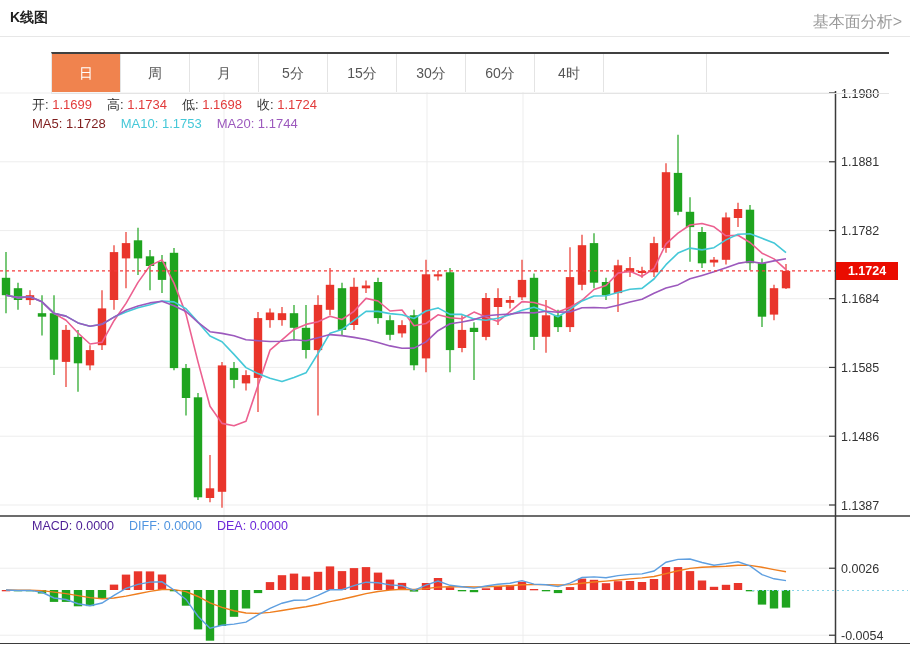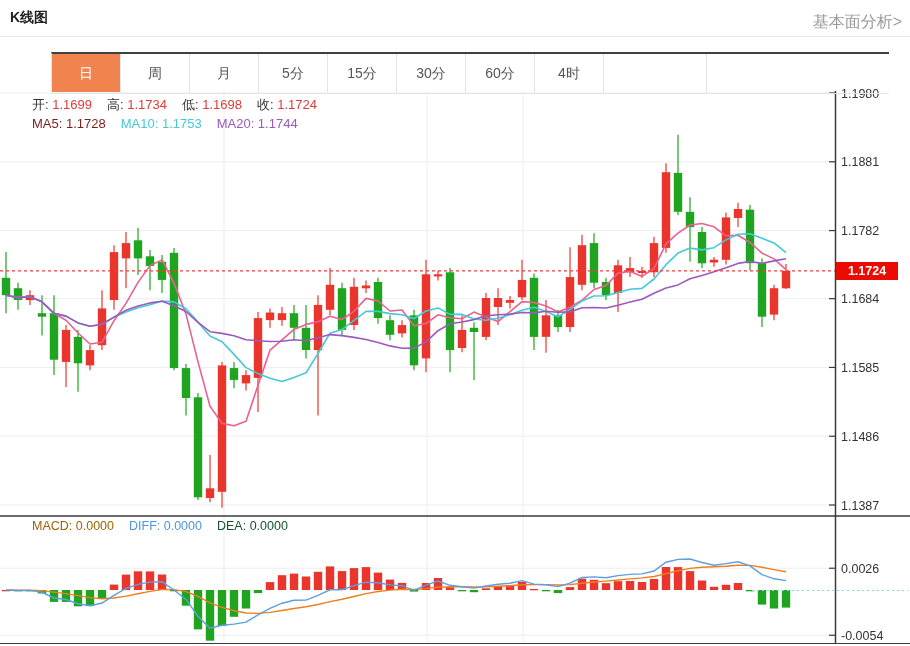--- a/index.html
+++ b/index.html
@@ -266,15 +266,15 @@
     <line x1="829" y1="505" x2="835" y2="505" stroke="#3b3b3b" stroke-width="1.2"></line>
     <text x="841" y="509.5" font-size="12.5" font-family="&quot;Liberation Sans&quot;,sans-serif" fill="#333333">1.1387</text>
     <line x1="829" y1="568.2244556113903" x2="835" y2="568.2244556113903" stroke="#3b3b3b" stroke-width="1.2"></line>
     <text x="841" y="572.7244556113903" font-size="12.5" font-family="&quot;Liberation Sans&quot;,sans-serif" fill="#333333">0.0026</text>
     <line x1="829" y1="635.2261306532663" x2="835" y2="635.2261306532663" stroke="#3b3b3b" stroke-width="1.2"></line>
     <text x="841" y="639.7261306532663" font-size="12.5" font-family="&quot;Liberation Sans&quot;,sans-serif" fill="#333333">-0.0054</text>
   </svg>
 
 <div class="legend" style="top:96px"><span class="lg-item"><span style="color: rgb(51, 51, 51);">开:</span><span style="color: rgb(226, 59, 59);"> 1.1699</span></span><span class="lg-item"><span style="color: rgb(51, 51, 51);">高:</span><span style="color: rgb(226, 59, 59);"> 1.1734</span></span><span class="lg-item"><span style="color: rgb(51, 51, 51);">低:</span><span style="color: rgb(226, 59, 59);"> 1.1698</span></span><span class="lg-item"><span style="color: rgb(51, 51, 51);">收:</span><span style="color: rgb(226, 59, 59);"> 1.1724</span></span></div>
 <div class="legend" style="top:116px"><span class="lg-item" style="color: #7f1d1d;"><span>MA5:</span><span> 1.1728</span></span><span class="lg-item" style="color: rgb(69, 200, 216);"><span>MA10:</span><span> 1.1753</span></span><span class="lg-item" style="color: rgb(156, 89, 189);"><span>MA20:</span><span> 1.1744</span></span></div>
-<div class="legend" style="top:519px;font-size:12.5px"><span class="lg-item" style="color: #a16207;"><span>MACD:</span><span> 0.0000</span></span><span class="lg-item" style="color: rgb(79, 148, 224); text-align: right;"><span>DIFF:</span><span> 0.0000</span></span><span class="lg-item" style="color: #14532d;"><span>DEA:</span><span> 0.0000</span></span></div>
+<div class="legend" style="top:519px;font-size:12.5px"><span class="lg-item" style="color: #4c1d95;"><span>MACD:</span><span> 0.0000</span></span><span class="lg-item" style="color: rgb(79, 148, 224); text-align: right;"><span>DIFF:</span><span> 0.0000</span></span><span class="lg-item" style="color: #6d28d9;"><span>DEA:</span><span> 0.0000</span></span></div>
 
 <div class="price-tag" style="background: rgb(234, 12, 0);">1.1724</div>
 
 </body></html>

